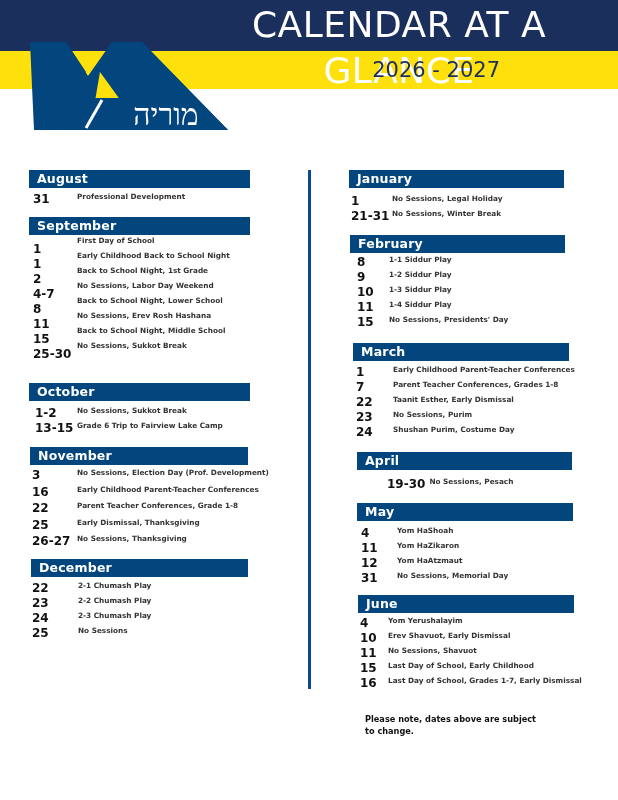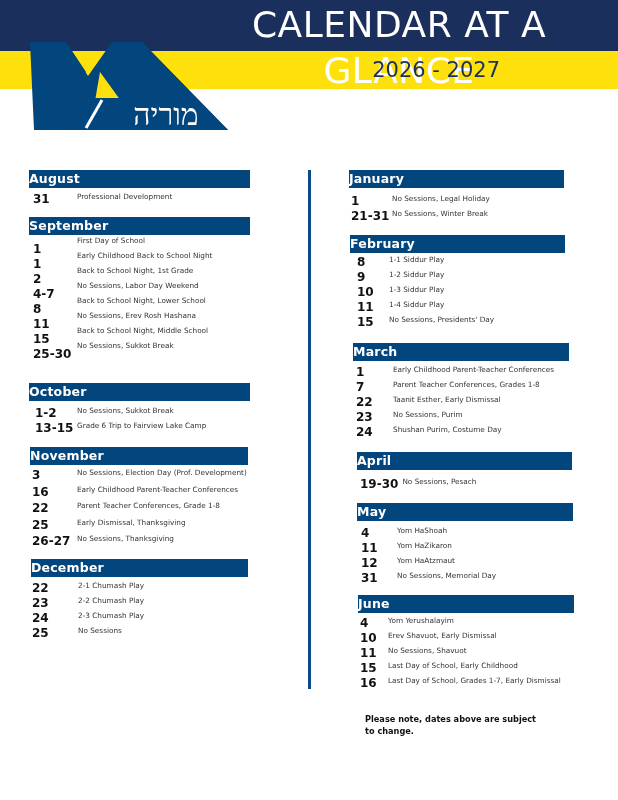--- a/index.html
+++ b/index.html
@@ -12,26 +12,26 @@
   .title { position: absolute; left: 190px; top: 2px; width: 418px; text-align: center;
            font-family: "DejaVu Sans", sans-serif; font-size: 36px; color: #ffffff; letter-spacing: 0.5px; line-height: 46px; font-weight: normal; }
   .subtitle { position: absolute; left: 300px; top: 55px; width: 200px; text-align: right;
               font-family: "DejaVu Sans", sans-serif; font-size: 21px; color: #1b2f5c; line-height: 30px; }
 
   .logo { position: absolute; left: 30px; top: 12px; width: 200px; height: 118px; }
 
   .divider { position: absolute; left: 308px; top: 170px; width: 3px; height: 519px; background: #0b4a8a; }
 
   .month { position: absolute; }
-  .month-header { background: #03457d; color: #ffffff; font-weight: bold; font-size: 12.5px; padding-left: 0;
+  .month-header { background: #03457d; color: #ffffff; font-weight: bold; font-size: 12.5px; padding-left: 8px;
                   height: 18px; line-height: 18px; font-family: "DejaVu Sans", sans-serif; letter-spacing: 0.2px; }
   .events { margin-top: 4px; }
   .event { display: flex; align-items: flex-start; height: 15px; }
   .event .date { font-weight: bold; font-size: 12px; color: #111; font-family: "DejaVu Sans", sans-serif; flex-shrink: 0; }
-  .event .desc { font-size: 7.3px; color: #333; font-family: "DejaVu Sans", sans-serif; white-space: nowrap; }
+  .event .desc { font-size: 7.3px; color: #333; font-family: "DejaVu Sans", sans-serif; white-space: nowrap; font-weight: bold; }
 
   .note { position: absolute; left: 365px; top: 713px; width: 180px; font-size: 8.2px; font-weight: bold; color: #111;
           font-family: "DejaVu Sans", sans-serif; line-height: 12px; }
 </style>
 </head>
 <body>
 
 <div class="top-band"></div>
 <div class="yellow-band"></div>
 
@@ -222,21 +222,21 @@
       </div>
     <div class="event">
         <span class="date" style="width:40px; padding-left:3px;">24</span>
         <span class="desc">Shushan Purim, Costume Day</span>
       </div>
   </div>
 </div>
 
 <div class="month" style="left:357px; top:452px; width:215px;">
   <div class="month-header">April</div>
-  <div class="events" style="margin-top:7px;">
+  <div class="events" style="margin-top:7px;margin-left:27px;">
     <div class="event">
         <span class="date" style="padding-left:3px; padding-right:4px;">19-30</span>
         <span class="desc">No Sessions, Pesach</span>
       </div>
   </div>
 </div>
 
 <div class="month" style="left:357px; top:503px; width:216px;">
   <div class="month-header">May</div>
   <div class="events" style="margin-top:5px;">

